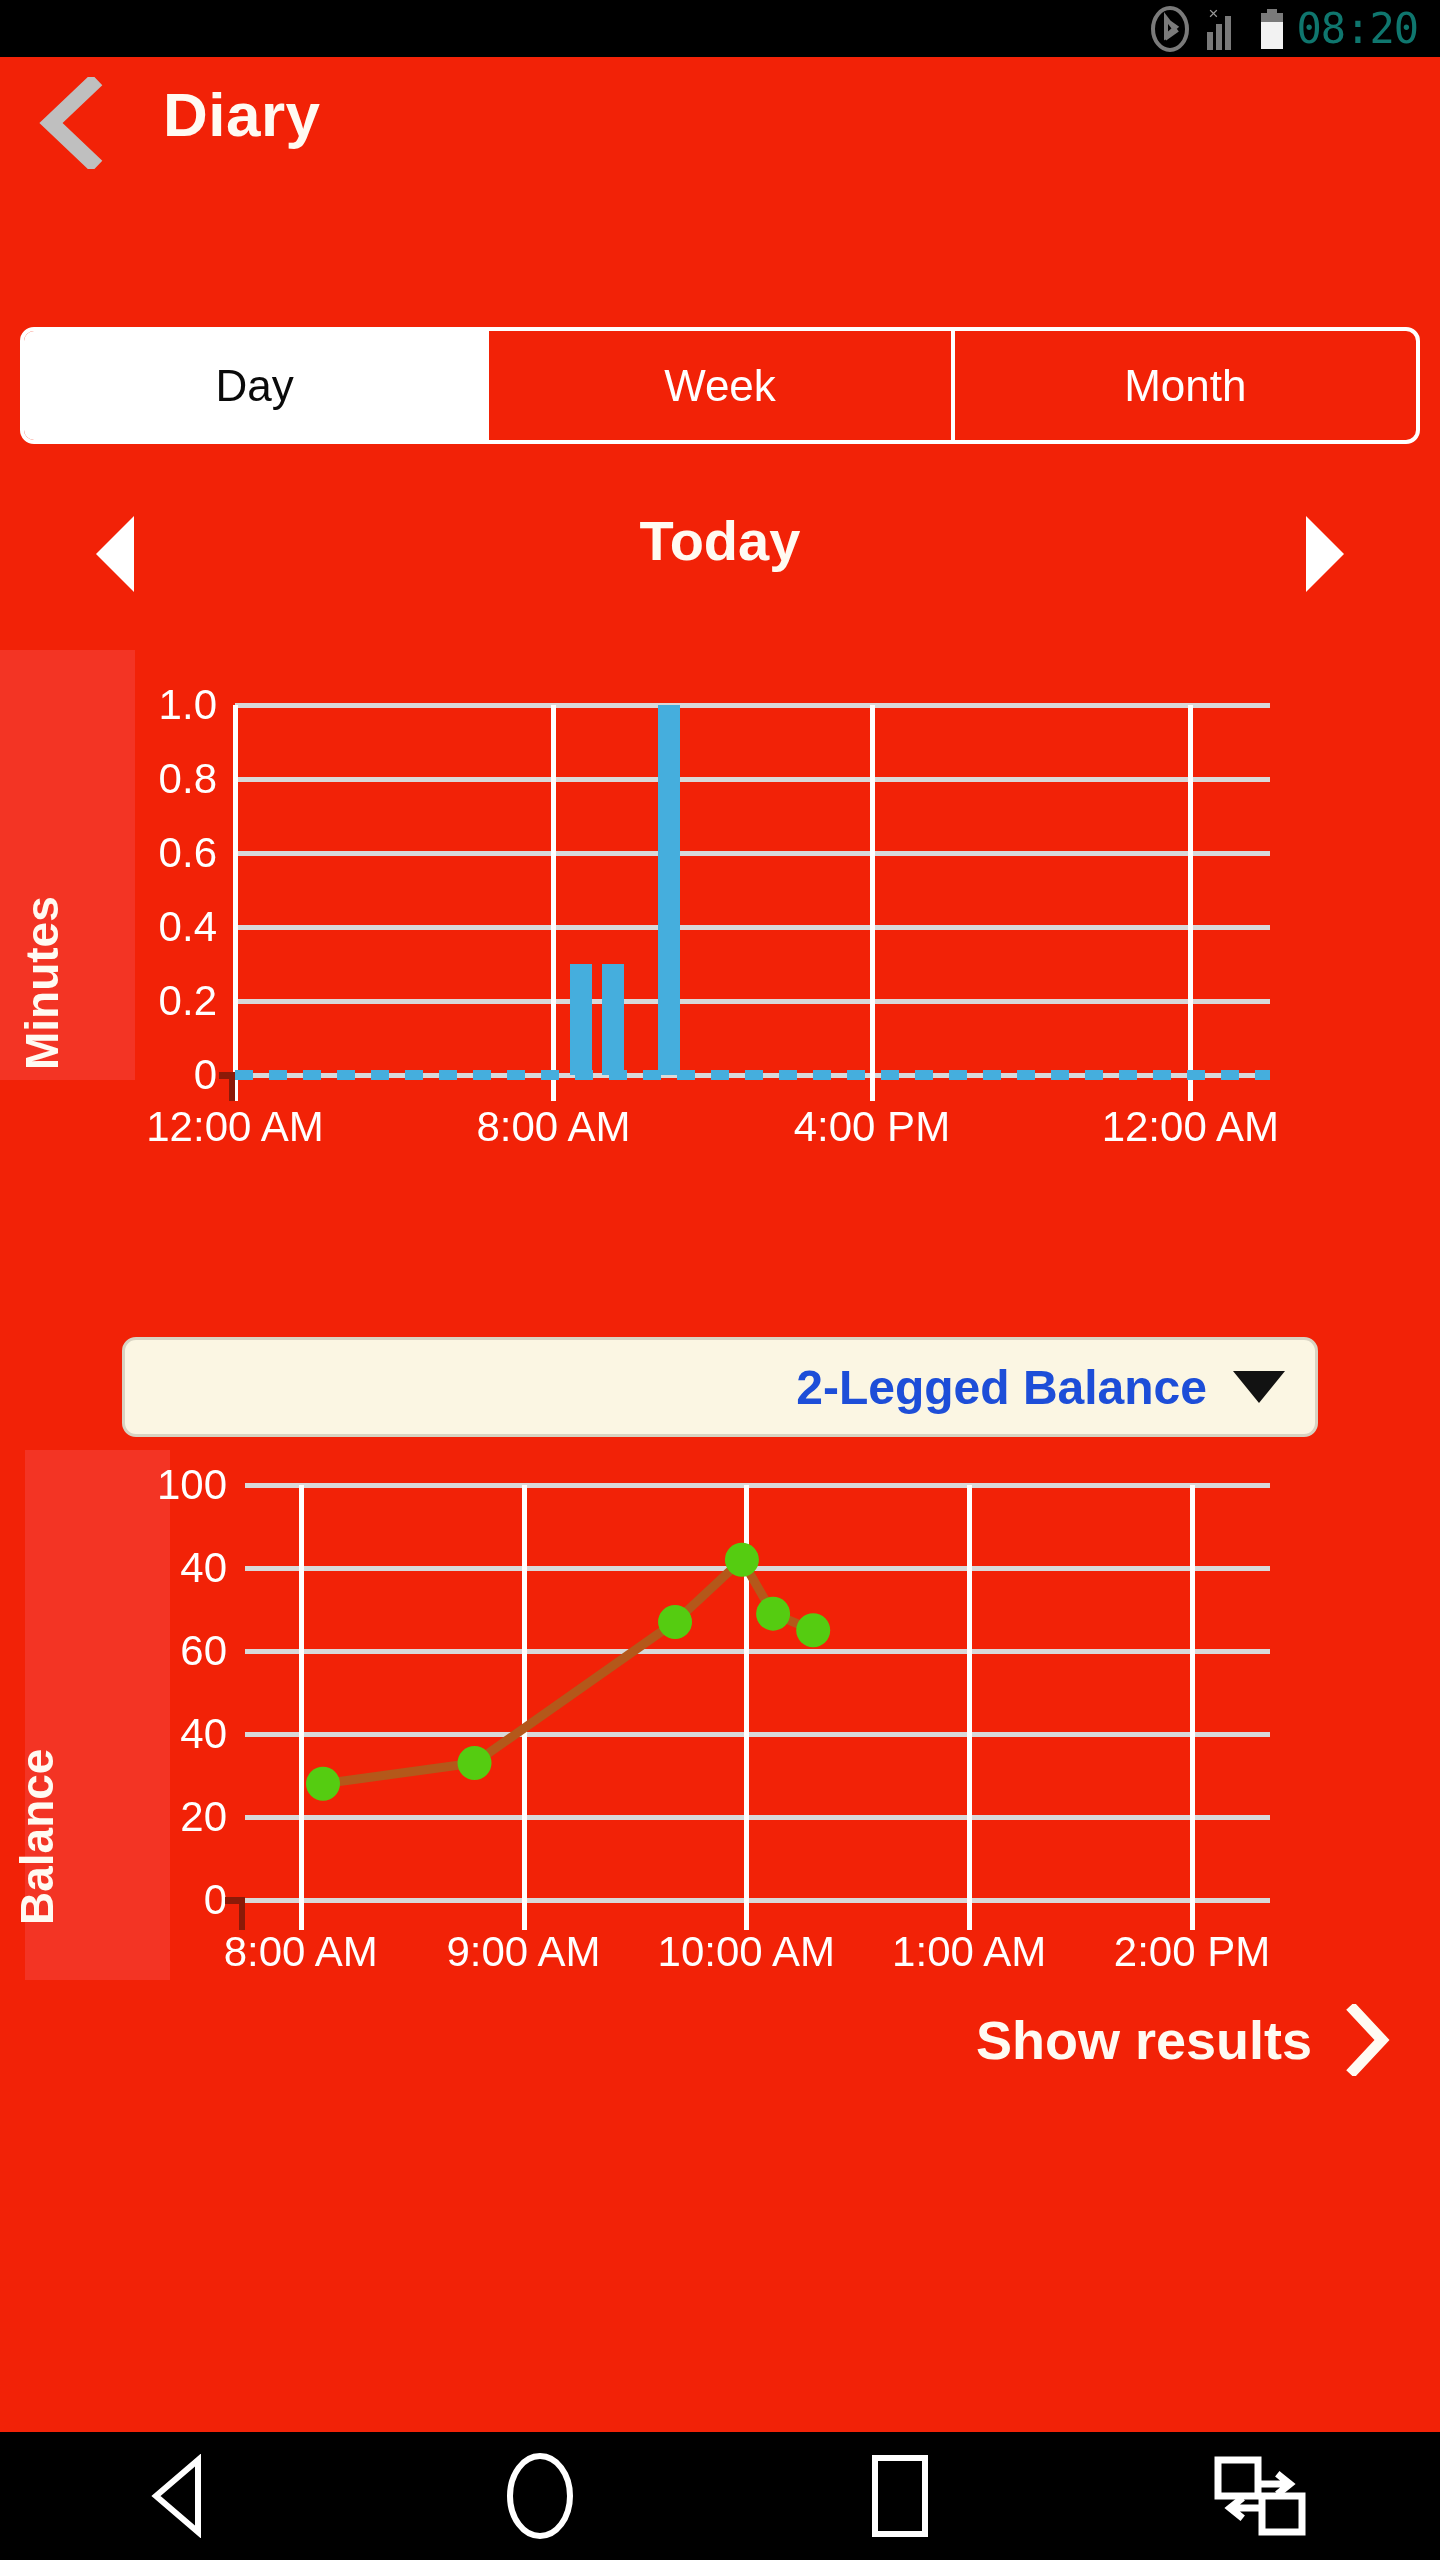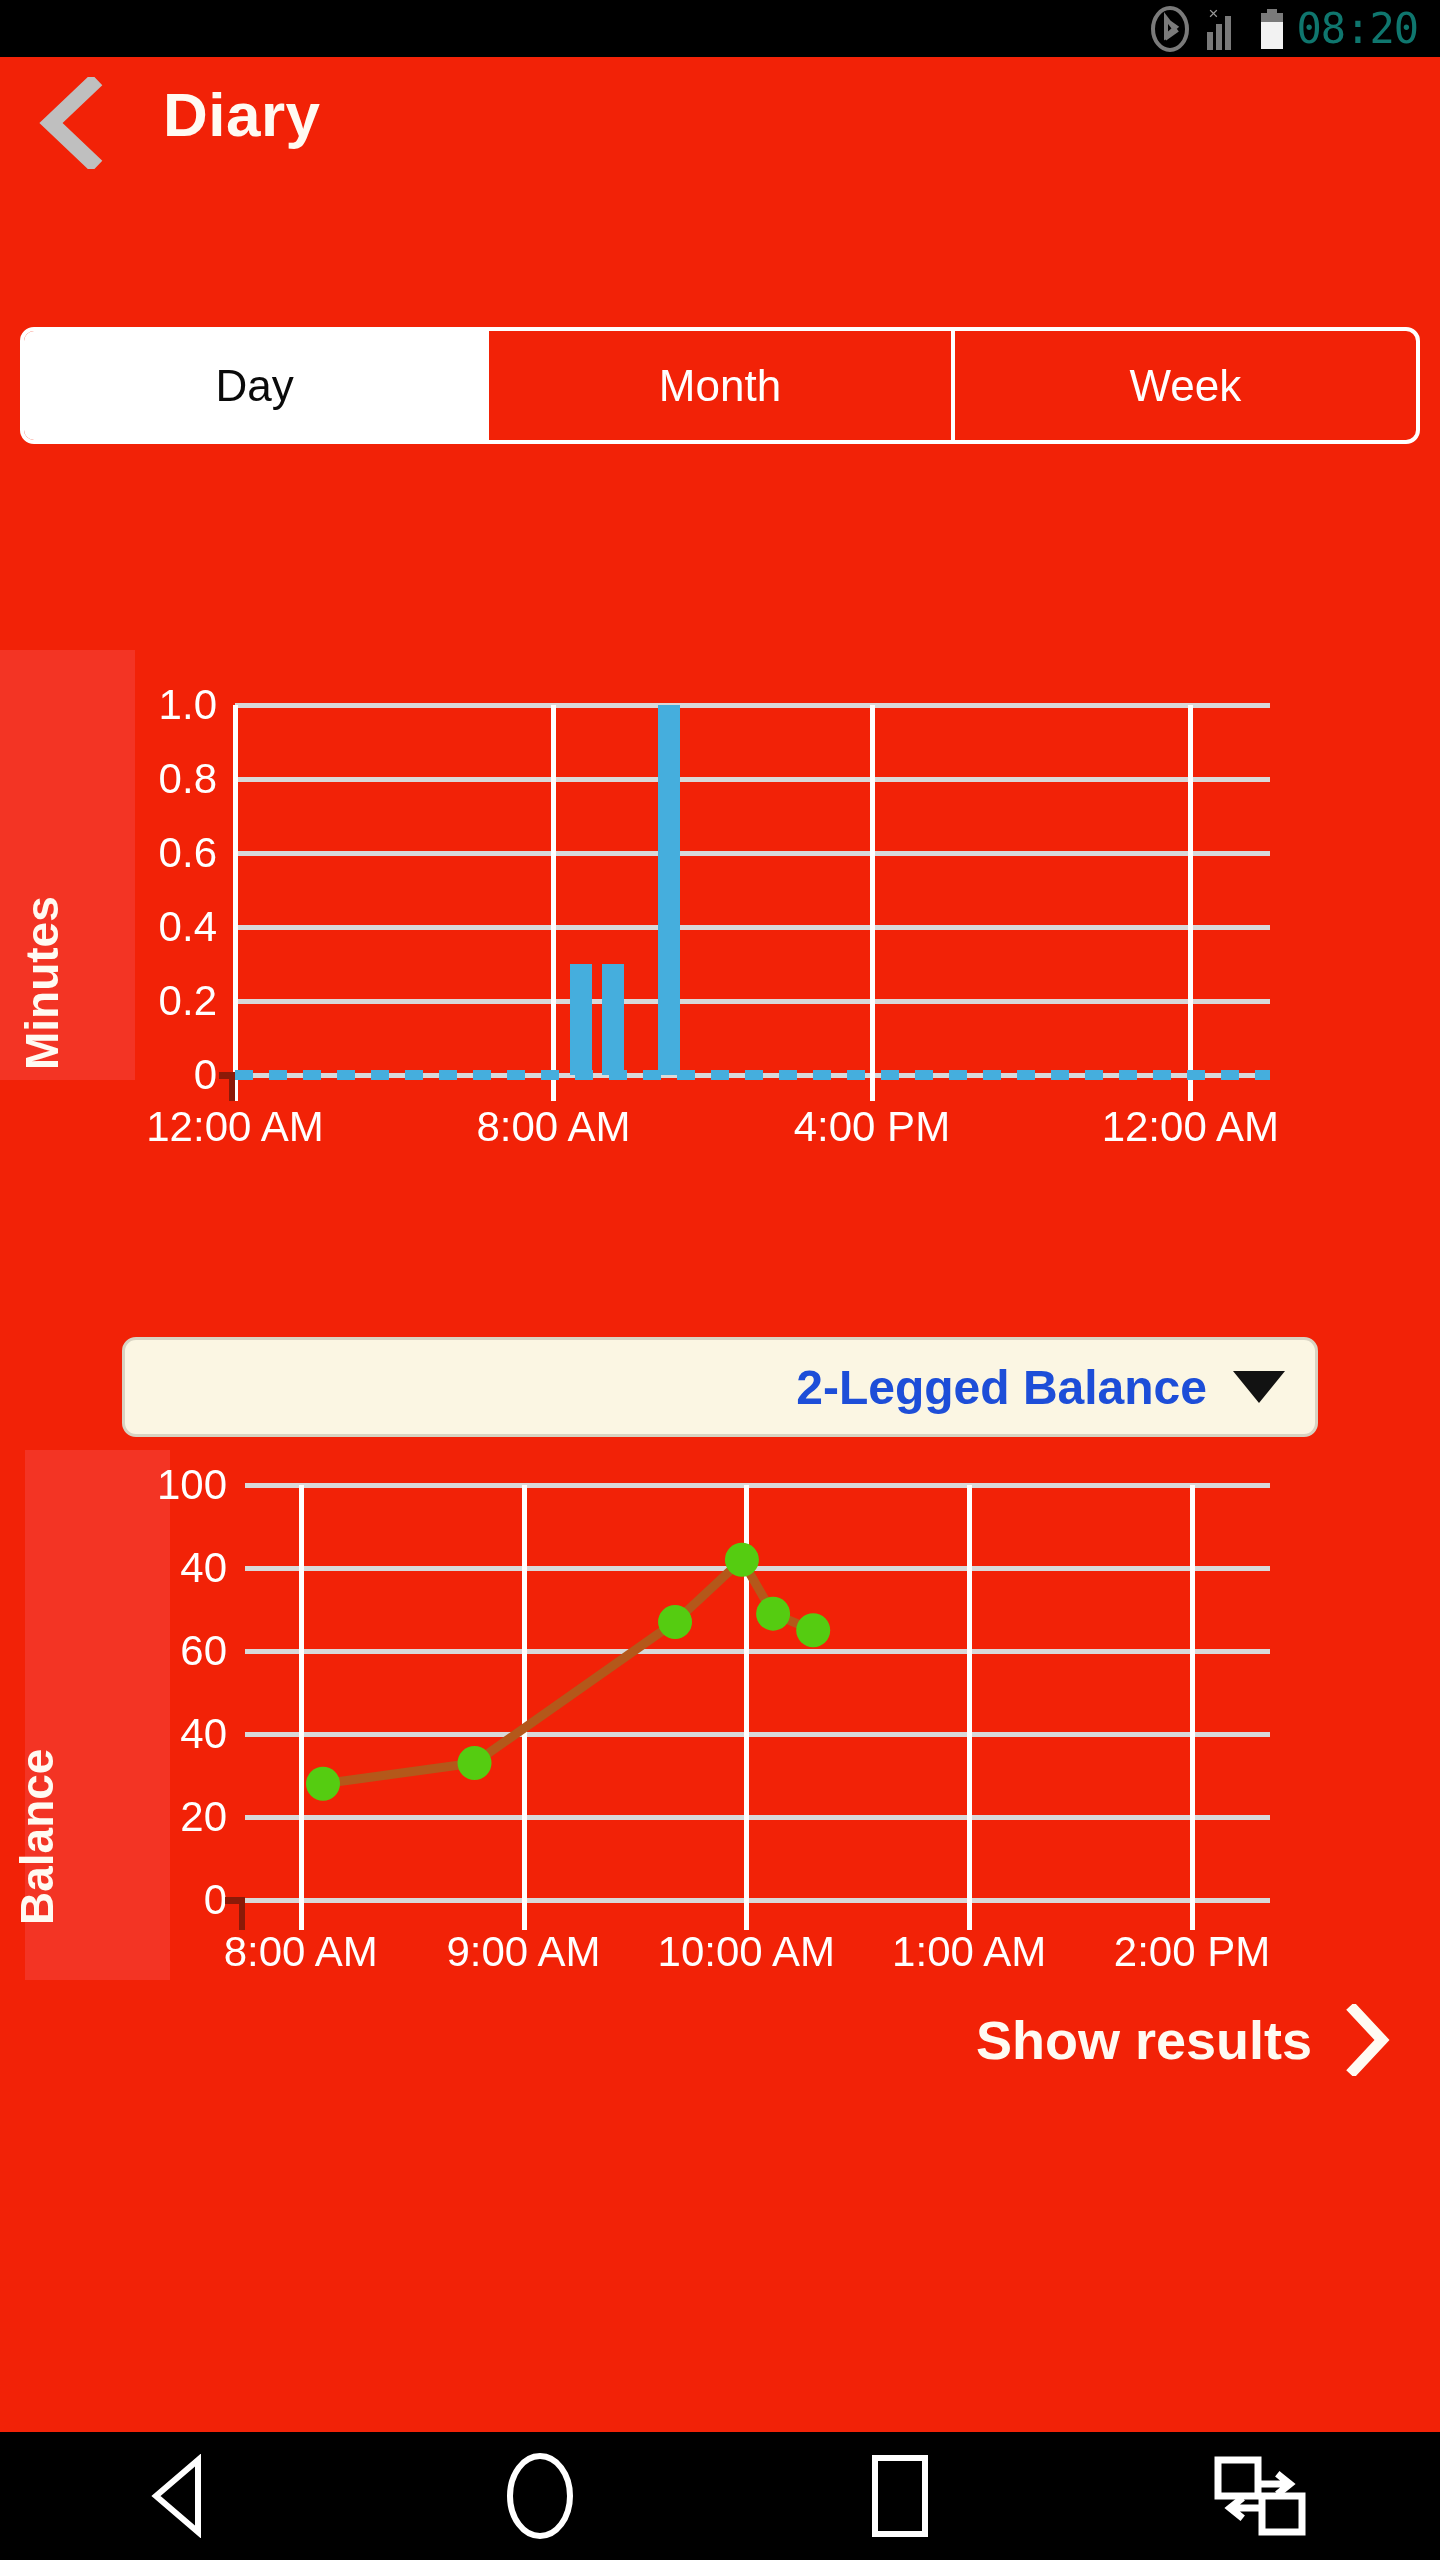--- a/index.html
+++ b/index.html
@@ -132,27 +132,36 @@
       </svg>
     </div>
     <div id="page-title">Diary</div>
   </div>
 
   <div id="segmented">
     <div class="seg active">
       <span>Day</span>
     </div>
     <div class="seg">
+      <span>Week</span>
+    </div>
+    <div class="seg">
       <span>Month</span>
     </div>
-    <div class="seg">
-      <span>Week</span>
-    </div>
-  </div>
-
+  </div>
+
+  <div id="date-nav">
+    <div id="prev-day">
+      <span class="tri-left"></span>
+    </div>
+    <div id="date-label">Today</div>
+    <div id="next-day">
+      <span class="tri-right"></span>
+    </div>
+  </div>
 
   <div class="card-bg" style="left:0; top:650px; width:135px; height:430px;"></div>
   <div class="chart" id="chart-minutes" style="left:135px; top:650px; width:1180px; height:480px;">
       <div class="axis-title" style="left:-120px; top:420px;">Minutes</div>
       <div class="gridline-h" style="left:100px; top:423px; width:1035px;"></div>
       <div class="ytick" style="left:-118px; width:200px; top:425px;">0</div>
       <div class="gridline-h" style="left:100px; top:349px; width:1035px;"></div>
       <div class="ytick" style="left:-118px; width:200px; top:351px;">0.2</div>
       <div class="gridline-h" style="left:100px; top:275px; width:1035px;"></div>
       <div class="ytick" style="left:-118px; width:200px; top:277px;">0.4</div>

